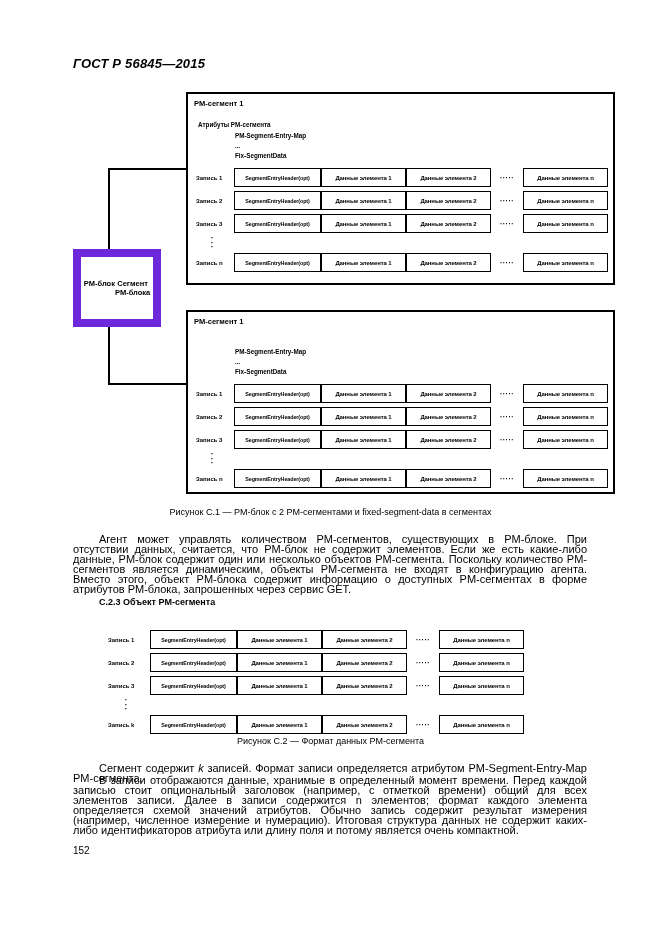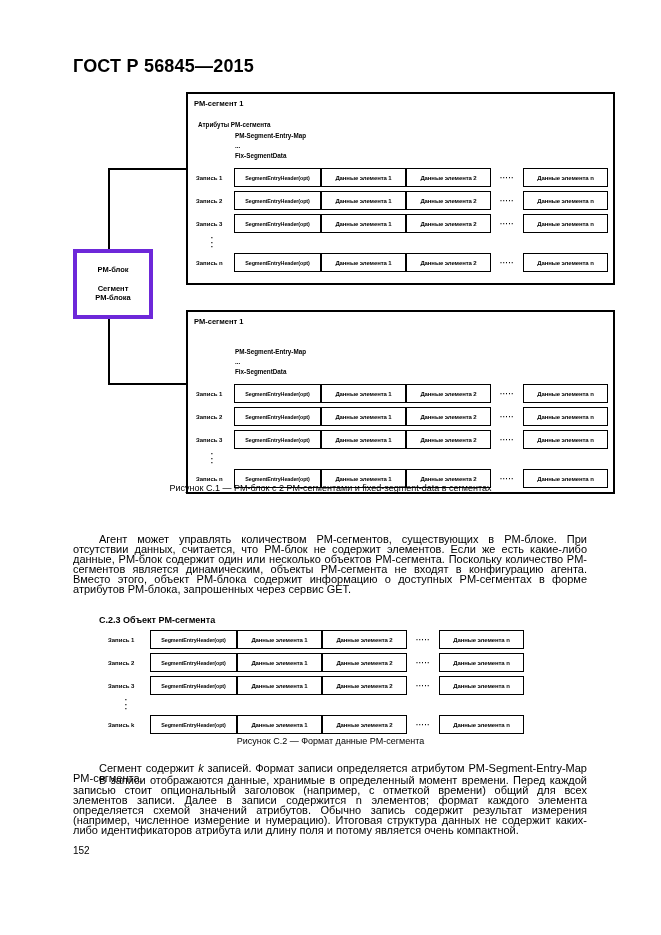--- a/index.html
+++ b/index.html
@@ -8,30 +8,30 @@
     background:#ffffff;
     font-family:"Liberation Sans", sans-serif;
     color:#000;
     position:relative;
     overflow:hidden;
   }
   .page{position:relative;width:661px;height:935px;}
 
   .doc-header{
     position:absolute;left:73px;top:56px;
-    font-size:18px;font-weight:bold;letter-spacing:.2px;
+    font-size:13px;font-weight:bold;letter-spacing:.2px;font-style:italic;
   }
 
   
   .fig1{position:absolute;left:0;top:88px;width:661px;height:420px;}
 
   .pm-block{
     position:absolute;left:73px;top:161px;width:72px;height:62px;
-    border:4px solid #6d28d9;background:#fff;
-    display:flex;flex-direction:column;align-items:center;justify-content:center;
+    border:8px solid #6d28d9;background:#fff;
+    display:flex;flex-direction:row;align-items:center;justify-content:center;
     font-size:7.5px;font-weight:bold;line-height:1.45;text-align:center;z-index:3;
   }
   .pm-block .t1{margin-bottom:8px;}
   .pm-block .t2{line-height:1.25;}
 
   .seg-box{
     position:absolute;border:2px solid #000;background:#fff;
   }
   .seg1{left:186px;top:4px;width:425px;height:189px;}
   .seg2{left:186px;top:222px;width:425px;height:180px;}
@@ -75,21 +75,21 @@
     font-size:9px;
   }
 
   
   .para{
     position:absolute;left:73px;width:514px;
     font-size:11px;line-height:10px;text-align:justify;
   }
   .para .ind{display:inline-block;width:26px;}
   .heading{
-    position:absolute;left:99px;font-size:9px;font-weight:bold;margin-top:18px;
+    position:absolute;left:99px;font-size:9px;font-weight:bold;
   }
 
   
   .fig2{position:absolute;left:0;top:630px;width:661px;height:110px;}
   .fig2 .rec-label{width:42px;}
 
   .pageno{position:absolute;left:73px;top:845px;font-size:10px;}
 
   i{font-style:italic;}
 </style>
@@ -194,21 +194,21 @@
         <div class="rec-label">Запись n</div>
         <div class="cell c-hdr">SegmentEntryHeader(opt)</div>
         <div class="cell c-el">Данные элемента 1</div>
         <div class="cell c-el">Данные элемента 2</div>
         <div class="dots">·····</div>
         <div class="cell c-eln">Данные элемента n</div>
       </div>
     </div>
   </div>
 
-  <div class="caption" style="top:483px;">Рисунок С.1 — PM-блок с 2 PM-сегментами и fixed-segment-data в сегментах</div>
+  <div class="caption" style="top:507px;">Рисунок С.1 — PM-блок с 2 PM-сегментами и fixed-segment-data в сегментах</div>
 
   <div class="para" style="top:534px;">
     <span class="ind"></span><span>Агент может управлять количеством PM-сегментов, существующих в PM-блоке. При отсутствии данных, считается, что PM-блок не содержит элементов. Если же есть какие-либо данные, PM-блок содержит один или несколько объектов PM-сегмента. Поскольку количество PM-сегментов является динамическим, объекты PM-сегмента не входят в конфигурацию агента. Вместо этого, объект PM-блока содержит информацию о доступных PM-сегментах в форме атрибутов PM-блока, запрошенных через сервис GET.</span>
   </div>
 
   <div class="heading" style="top:597px;">С.2.3  Объект PM-сегмента</div>
 
 
   <div class="fig2">
     <div class="rec-table" style="left:108px;top:0px;">
@@ -241,21 +241,21 @@
         <div class="rec-label">Запись k</div>
         <div class="cell c-hdr">SegmentEntryHeader(opt)</div>
         <div class="cell c-el">Данные элемента 1</div>
         <div class="cell c-el">Данные элемента 2</div>
         <div class="dots">·····</div>
         <div class="cell c-eln">Данные элемента n</div>
       </div>
     </div>
   </div>
 
-  <div class="caption" style="top:736px;">Рисунок С.2 — Формат данные PM-сегмента</div>
+  <div class="caption" style="top:736px;">Рисунок С.2 — Формат данных PM-сегмента</div>
 
   <div class="para" style="top:763px;">
     <span class="ind"></span><span>Сегмент содержит </span><i>k</i><span> записей. Формат записи определяется атрибутом PM-Segment-Entry-Map PM-сегмента.</span>
   </div>
 
   <div class="para" style="top:775px;">
     <span class="ind"></span><span>В записи отображаются данные, хранимые в определенный момент времени. Перед каждой записью стоит опциональный заголовок (например, с отметкой времени) общий для всех элементов записи. Далее в записи содержится n элементов; формат каждого элемента определяется схемой значений атрибутов. Обычно запись содержит результат измерения (например, численное измерение и нумерацию). Итоговая структура данных не содержит каких-либо идентификаторов атрибута или длину поля и потому является очень компактной.</span>
   </div>
 
   <div class="pageno">152</div>

